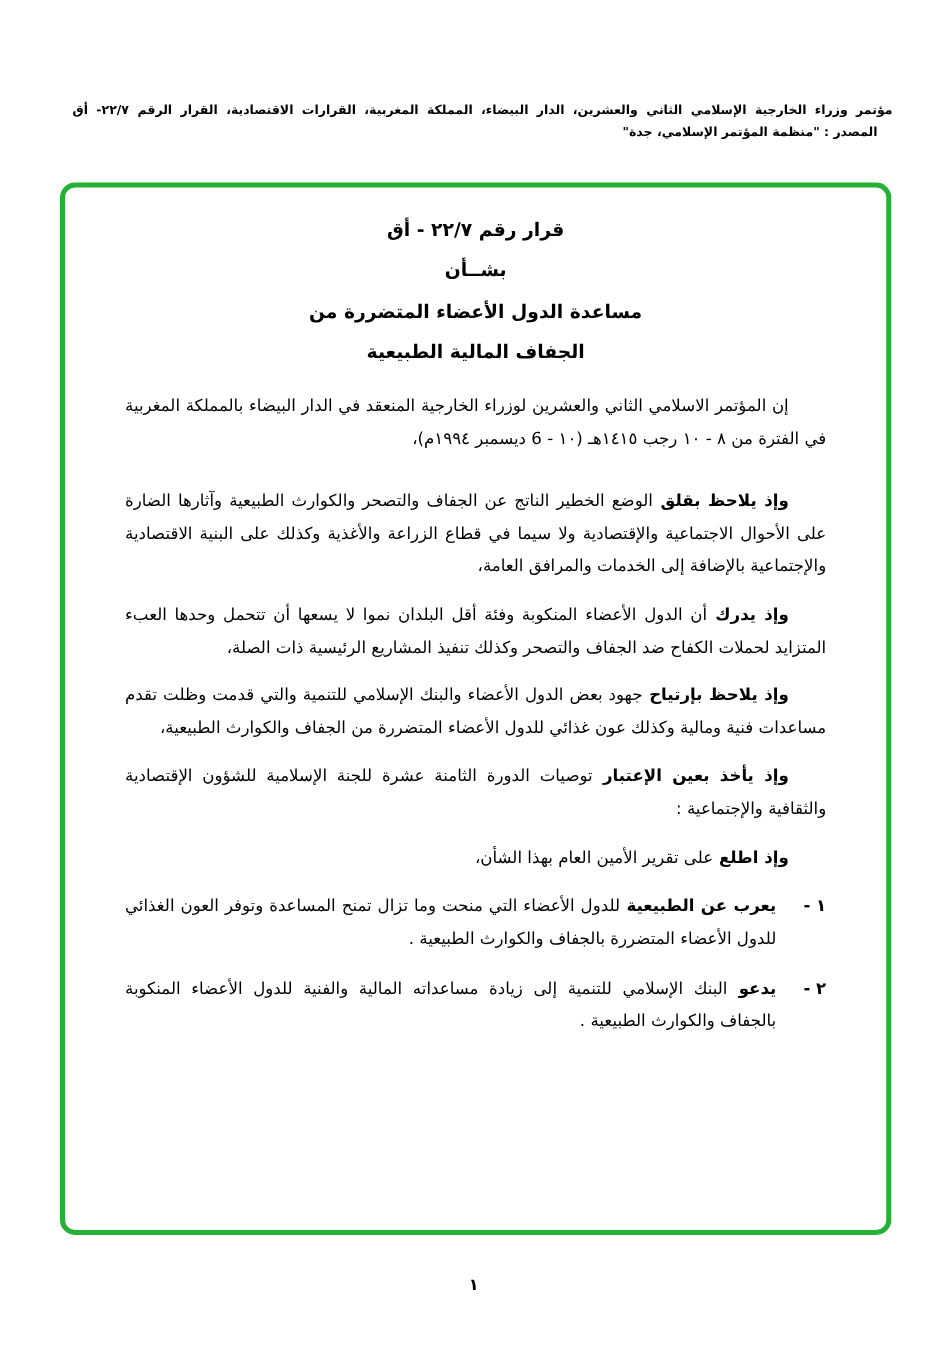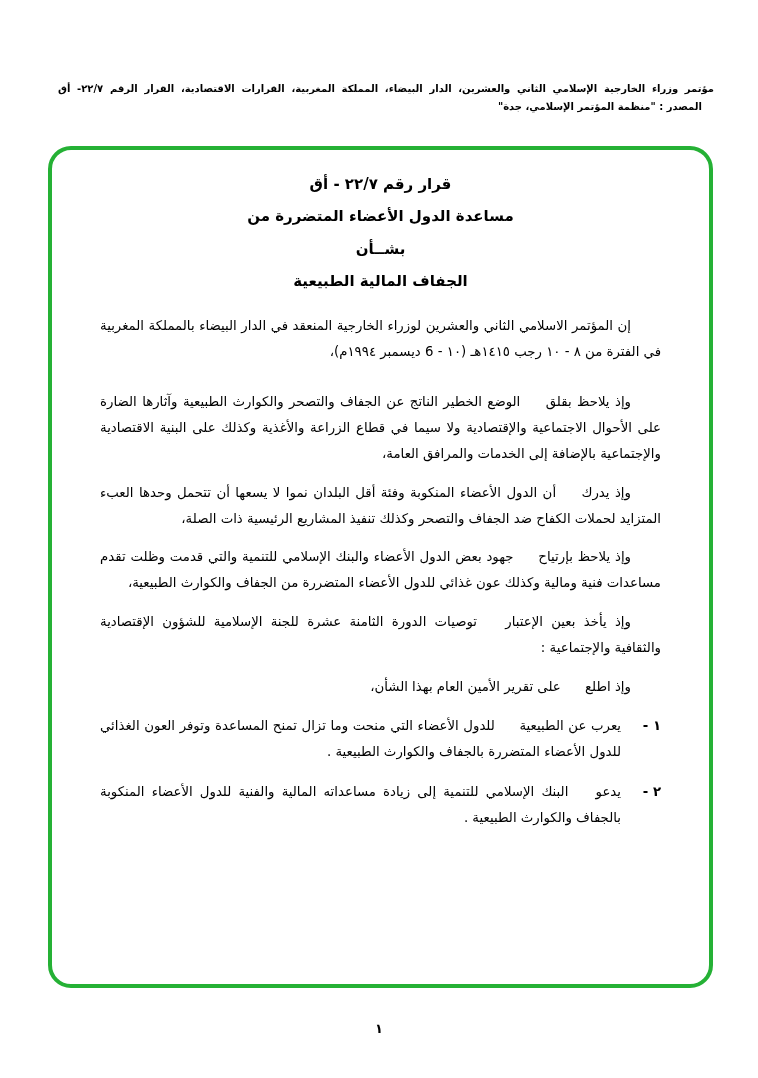--- a/index.html
+++ b/index.html
@@ -40,21 +40,21 @@
   .titles {
     text-align: center;
     font-weight: bold;
     font-size: 15px;
     line-height: 2.15;
     margin-bottom: 16px;
   }
   .body-text { font-size: 13.3px; line-height: 1.95; text-align: justify; }
   .para { text-indent: 30px; margin-bottom: 13px; }
   .preamble { margin-bottom: 24px; }
-  .lead { font-weight: normal; margin-left: 20px; }
+  .lead { font-weight: bold; }
   .lead::after { content: " "; }
   .items { margin-top: 4px; }
   .item { display: flex; margin-bottom: 14px; font-size: 13.3px; line-height: 1.95; }
   .item-number { flex: 0 0 40px; font-weight: bold; white-space: nowrap; }
   .item-body { flex: 1; text-align: justify; }
   .page-number {
     position: absolute;
     bottom: 42px;
     left: 0;
     right: 0;
@@ -66,26 +66,26 @@
 </head>
 <body>
 
 <div class="page">
 
   <div class="src-header">
     <div class="src-line1">مؤتمر وزراء الخارجية الإسلامي الثاني والعشرين، الدار البيضاء، المملكة المغربية، القرارات الاقتصادية، القرار الرقم ٢٢/٧- أق</div>
     <div class="src-line2">المصدر : "منظمة المؤتمر الإسلامي، جدة"</div>
   </div>
 
-  <div class="green-box" style="border-color: rgb(37, 177, 53); border-radius: 23px;">
+  <div class="green-box" style="border-color: rgb(37, 177, 53);">
 
     <div class="titles">
       <div>قرار رقم ٢٢/٧ - أق</div>
+      <div>بشــأن</div>
       <div>مساعدة الدول الأعضاء المتضررة من</div>
-      <div>بشــأن</div>
       <div>الجفاف المالية الطبيعية</div>
     </div>
 
     <div class="body-text">
 
       <p class="para preamble">إن المؤتمر الاسلامي الثاني والعشرين لوزراء الخارجية المنعقد في الدار البيضاء بالمملكة المغربية في الفترة من ٨ - ١٠ رجب ١٤١٥هـ (١٠ - 6 ديسمبر ١٩٩٤م)،</p>
 
       <p class="para">
         <span class="lead">وإذ يلاحظ بقلق</span><span>الوضع الخطير الناتج عن الجفاف والتصحر والكوارث الطبيعية وآثارها الضارة على الأحوال الاجتماعية والإقتصادية ولا سيما في قطاع الزراعة والأغذية وكذلك على البنية الاقتصادية والإجتماعية بالإضافة إلى الخدمات والمرافق العامة،</span>
       </p>

